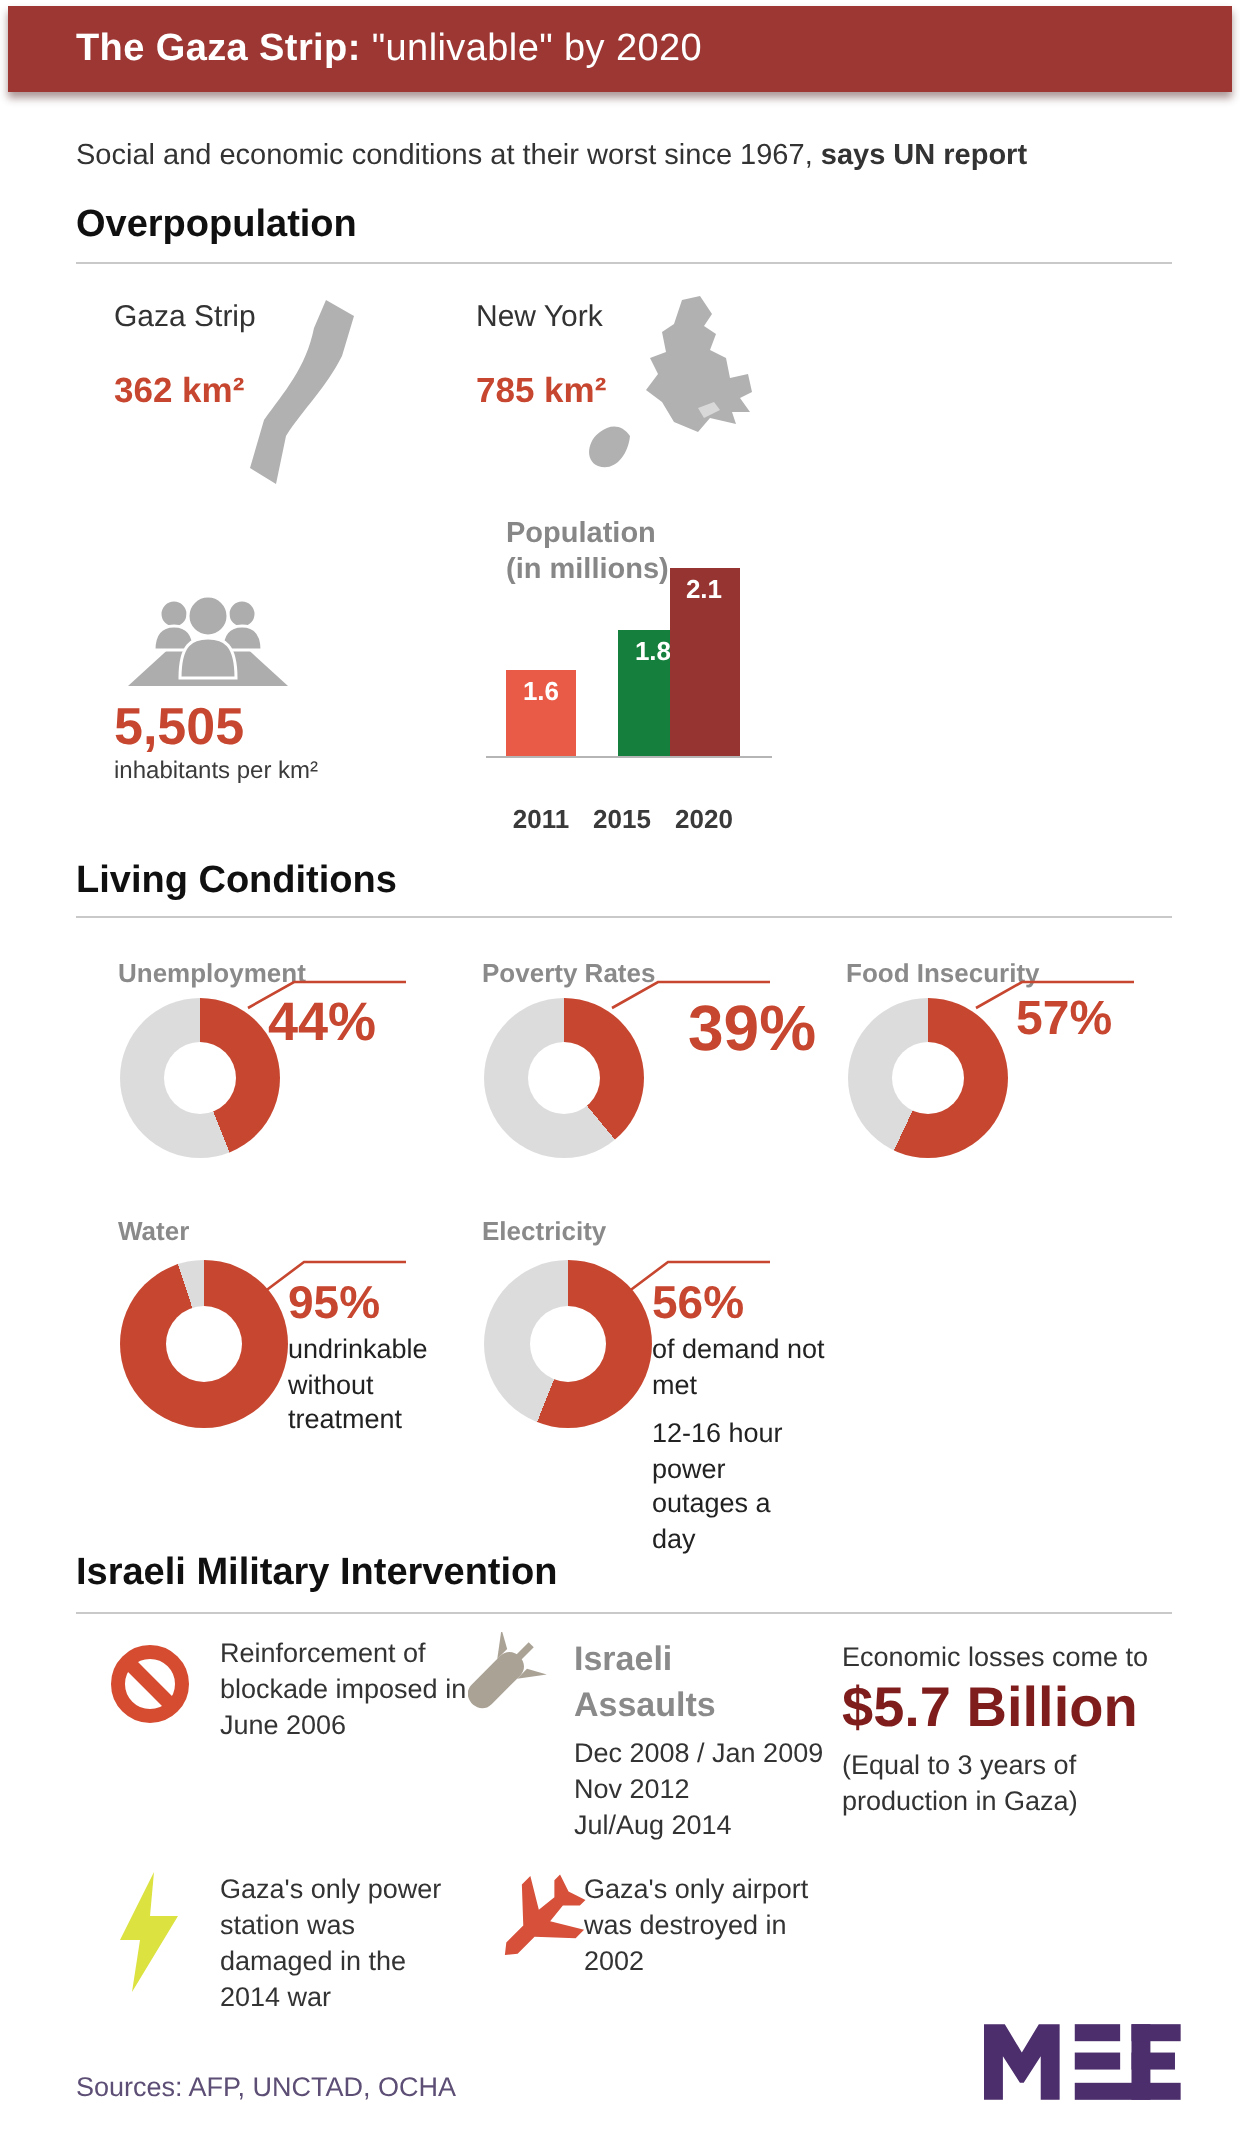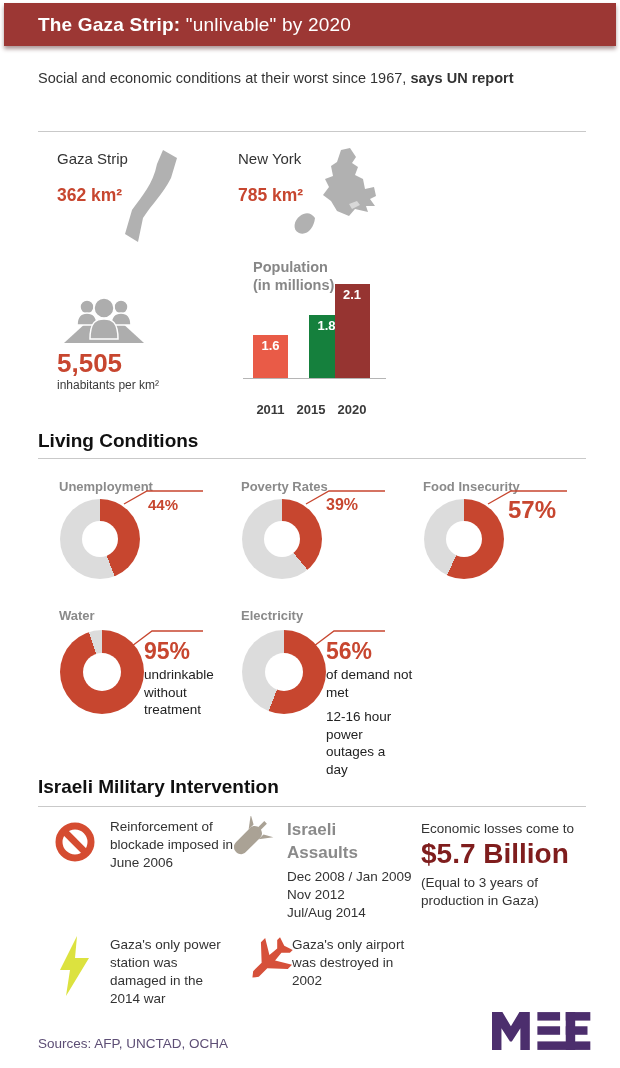--- a/index.html
+++ b/index.html
@@ -54,20 +54,21 @@
 <body>
 
 <div class="page">
 
   <div class="abs header-bar">
     <div class="t"><b>The Gaza Strip:</b><span> "unlivable" by 2020</span></div>
   </div>
 
   <div class="abs subtitle"><span>Social and economic conditions at their worst since 1967, </span><b>says UN report</b></div>
 
+  <div class="abs sec-head" style="left:38px; top:102px;">Overpopulation</div>
   <div class="abs divider" style="top:131px;"></div>
 
   <div class="abs small-label" style="left:57px; top:150px;">Gaza Strip</div>
   <div class="abs red-val" style="left:57px; top:185px;">362 km²</div>
   <svg class="abs" style="left:116px; top:148px;" width="68" height="100" viewBox="0 0 68 100">
     <path d="M47,2 L61,10 L55,30 C47,46 36,56 27,70 L22,94 L9,86 L16,62 C26,48 37,36 41,16 Z" fill="#b1b1b1"></path>
   </svg>
 
   <div class="abs small-label" style="left:238px; top:150px;">New York</div>
   <div class="abs red-val" style="left:238px; top:185px;">785 km²</div>
@@ -111,29 +112,29 @@
 
   <div class="abs sec-head" style="left:38px; top:430px;">Living Conditions</div>
   <div class="abs divider" style="top:458px;"></div>
 
   <div class="donut-cell" style="left:58px; top:470px; width:182px; height:130px;">
     <div class="donut-label" style="left:1px; top:9px;">Unemployment</div>
     <div class="donut d80" style="left: 2px; top: 29px; background: conic-gradient(rgb(199, 70, 47) 0deg, rgb(199, 70, 47) 44%, rgb(220, 220, 220) 44%, rgb(220, 220, 220) 100%);"></div>
     <svg class="callout" width="182" height="130">
         <polyline points="66,34 89,21 145,21" fill="none" stroke="#c7462f" stroke-width="1.3"></polyline>
       </svg>
-    <div class="pct" style="left:90px; top:26px; font-size:15px;">44%</div>
+    <div class="pct" style="left:76px; top:26px; font-size:27px;">44%</div>
   </div>
   <div class="donut-cell" style="left:240px; top:470px; width:182px; height:130px;">
     <div class="donut-label" style="left:1px; top:9px;">Poverty Rates</div>
     <div class="donut d80" style="left: 2px; top: 29px; background: conic-gradient(rgb(199, 70, 47) 0deg, rgb(199, 70, 47) 39%, rgb(220, 220, 220) 39%, rgb(220, 220, 220) 100%);"></div>
     <svg class="callout" width="182" height="130">
         <polyline points="66,34 89,21 145,21" fill="none" stroke="#c7462f" stroke-width="1.3"></polyline>
       </svg>
-    <div class="pct" style="left:86px; top:26px; font-size:16px;">39%</div>
+    <div class="pct" style="left:104px; top:26px; font-size:32px;">39%</div>
   </div>
   <div class="donut-cell" style="left:422px; top:470px; width:182px; height:130px;">
     <div class="donut-label" style="left:1px; top:9px;">Food Insecurity</div>
     <div class="donut d80" style="left: 2px; top: 29px; background: conic-gradient(rgb(199, 70, 47) 0deg, rgb(199, 70, 47) 57%, rgb(220, 220, 220) 57%, rgb(220, 220, 220) 100%);"></div>
     <svg class="callout" width="182" height="130">
         <polyline points="66,34 89,21 145,21" fill="none" stroke="#c7462f" stroke-width="1.3"></polyline>
       </svg>
     <div class="pct" style="left:86px; top:26px; font-size:24px;">57%</div>
   </div>
 

